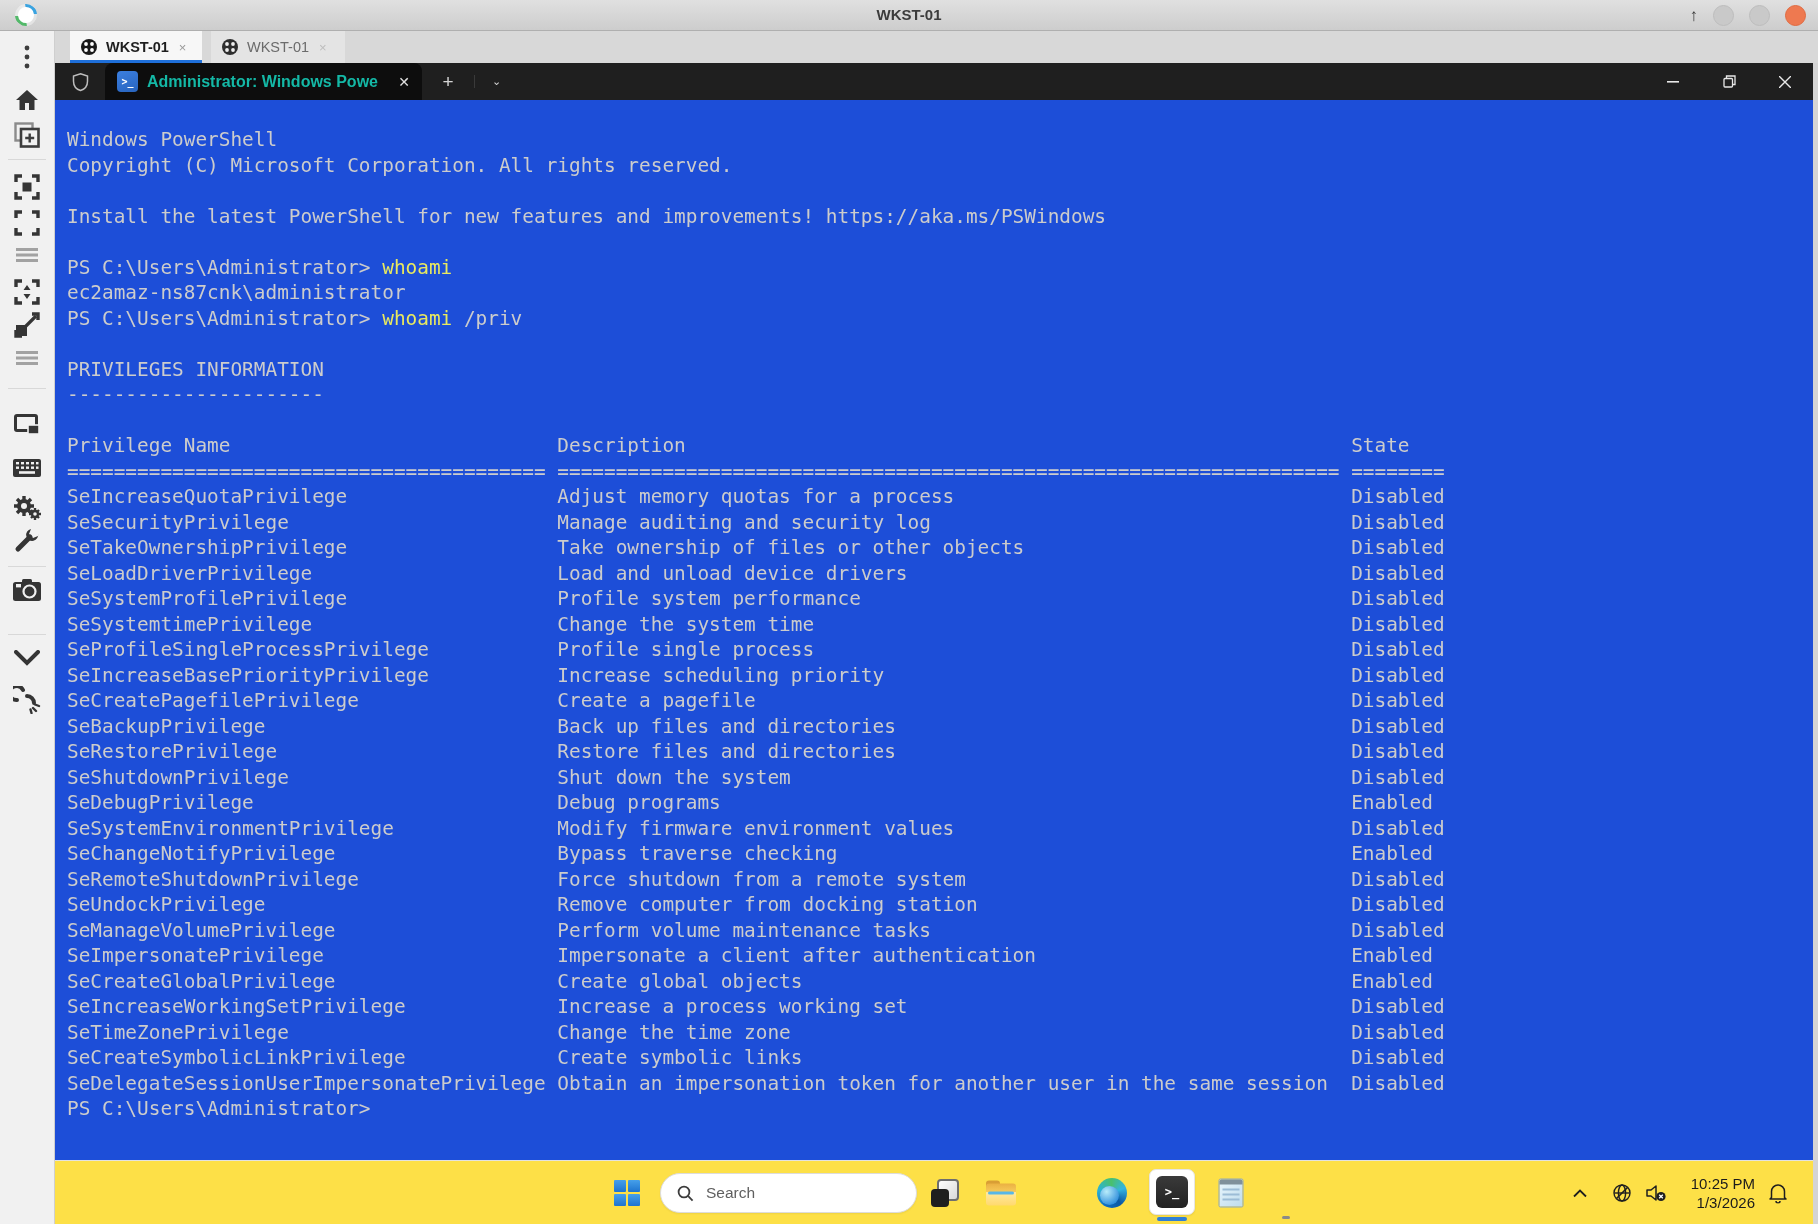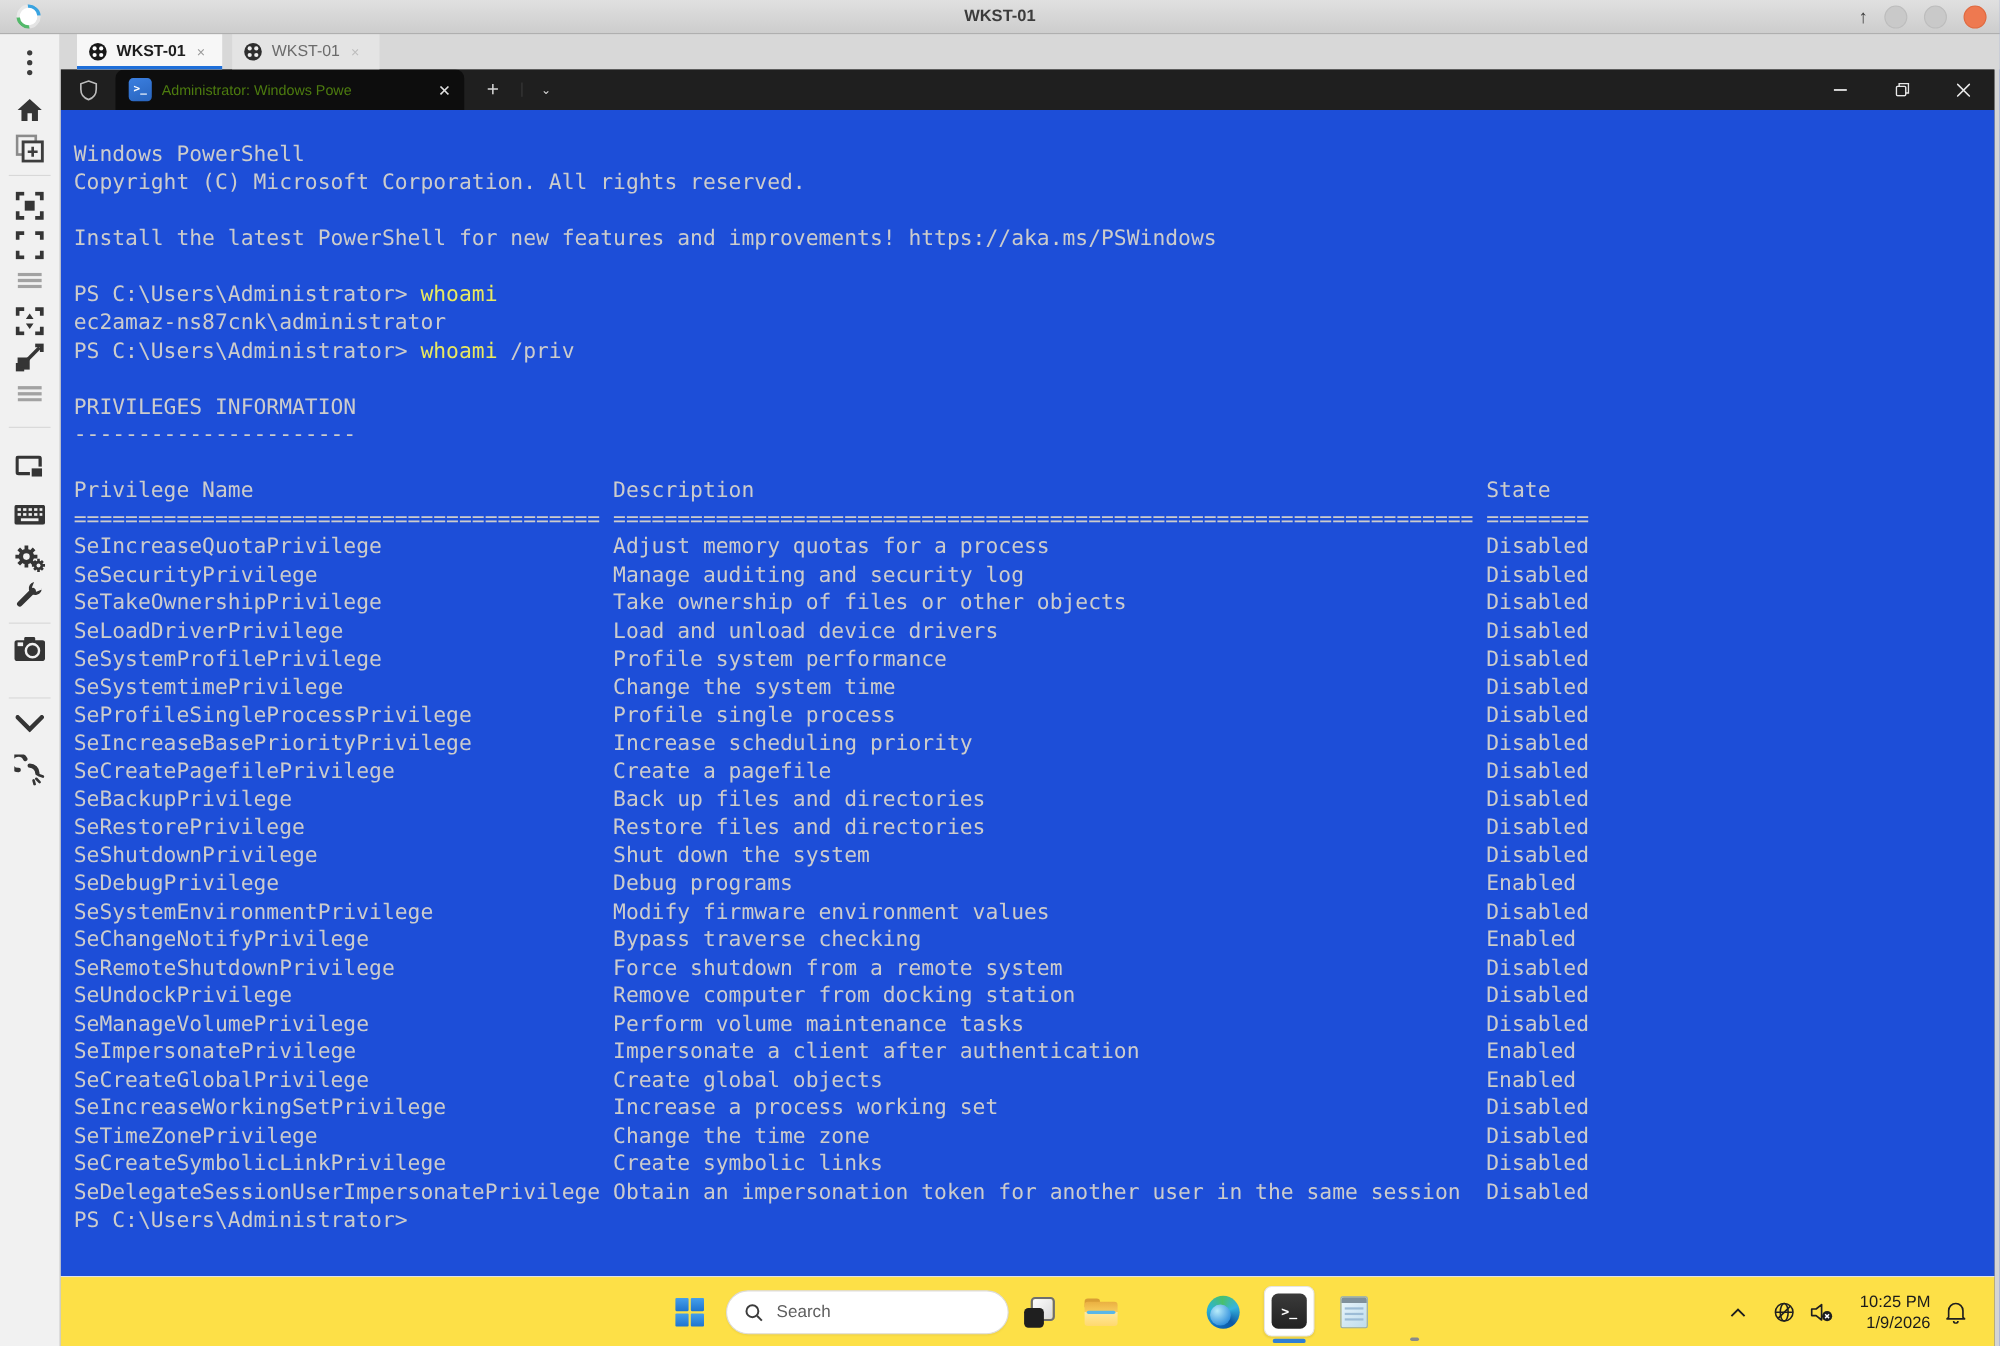--- a/index.html
+++ b/index.html
@@ -39,21 +39,21 @@
   .remote{position:absolute;left:55px;top:63px;right:5px;bottom:0;background:#0c0c0c;z-index:10}
 
   
   .wt-bar{position:absolute;left:0;top:0;right:0;height:37px;background:#1f1f1f;display:flex;align-items:center}
   .wt-shield{width:50px;display:flex;justify-content:center}
   .wt-tab{width:317px;height:37px;background:#0d0d0d;border-radius:8px 8px 0 0;
     display:flex;align-items:center;gap:9px;padding:0 12px;cursor:pointer}
   .ps-ico{width:21px;height:21px;border-radius:4px;background:linear-gradient(160deg,#3b7fe0,#2864be);
     color:#fff;font-family:"DejaVu Sans Mono",monospace;font-size:10px;font-weight:bold;
     display:flex;align-items:center;justify-content:center;flex:none}
-  .wt-title{flex:1;font-size:13px;font-weight:normal;color:#4d7c0f;white-space:nowrap;overflow:hidden}
+  .wt-title{flex:1;font-size:16px;font-weight:bold;color:#14b8a6;white-space:nowrap;overflow:hidden}
   .wt-x{color:#e0e0e0;font-size:14px;padding-left:4px;cursor:pointer}
   .wt-plus{width:52px;text-align:center;color:#d5d5d5;font-size:19px;cursor:pointer}
   .wt-chev{width:44px;text-align:center;color:#d5d5d5;font-size:11px;border-left:1px solid #3a3a3a;cursor:pointer}
   .wt-ctrls{margin-left:auto;display:flex;height:37px}
   .wt-ctrl{width:56px;height:37px;display:flex;align-items:center;justify-content:center;cursor:pointer}
 
   
   .wt-body{position:absolute;left:0;top:37px;right:0;bottom:64px;background:#1d4ed8;overflow:hidden;cursor:text}
   .term{position:absolute;left:12px;top:27px;font-family:"DejaVu Sans Mono","Liberation Mono",monospace;
     font-size:19.4px;line-height:25.5px;color:#cccccc;white-space:pre}
@@ -410,21 +410,21 @@
     </div>
     <div class="tk tray" style="left:1601px">
       <svg width="22" height="20" viewBox="0 0 22 20">
         <path d="M2 7 H6 L11 3 V17 L6 13 H2 Z" fill="none" stroke="#1f1f1f" stroke-width="1.5" stroke-linejoin="round"></path>
         <circle cx="16" cy="13.5" r="4.6" fill="#1f1f1f"></circle>
         <path d="M14.2 11.7 L17.8 15.3 M17.8 11.7 L14.2 15.3" stroke="#fff" stroke-width="1.3"></path>
         </svg>
     </div>
     <div class="clock">
       <div>10:25 PM</div>
-      <div>1/9/2026</div>
+      <div>1/3/2026</div>
     </div>
     <div class="tk tray" style="left:1723px">
       <svg width="19" height="21" viewBox="0 0 19 21" fill="none" stroke="#1f1f1f" stroke-width="1.5">
         <path d="M3 15 V9 A6.5 6.5 0 0 1 16 9 V15 L17.5 16.5 H1.5 Z" stroke-linejoin="round"></path>
         <path d="M7.5 18.5 A2 2 0 0 0 11.5 18.5"></path>
         </svg>
     </div>
   </div>
 </div>
 

